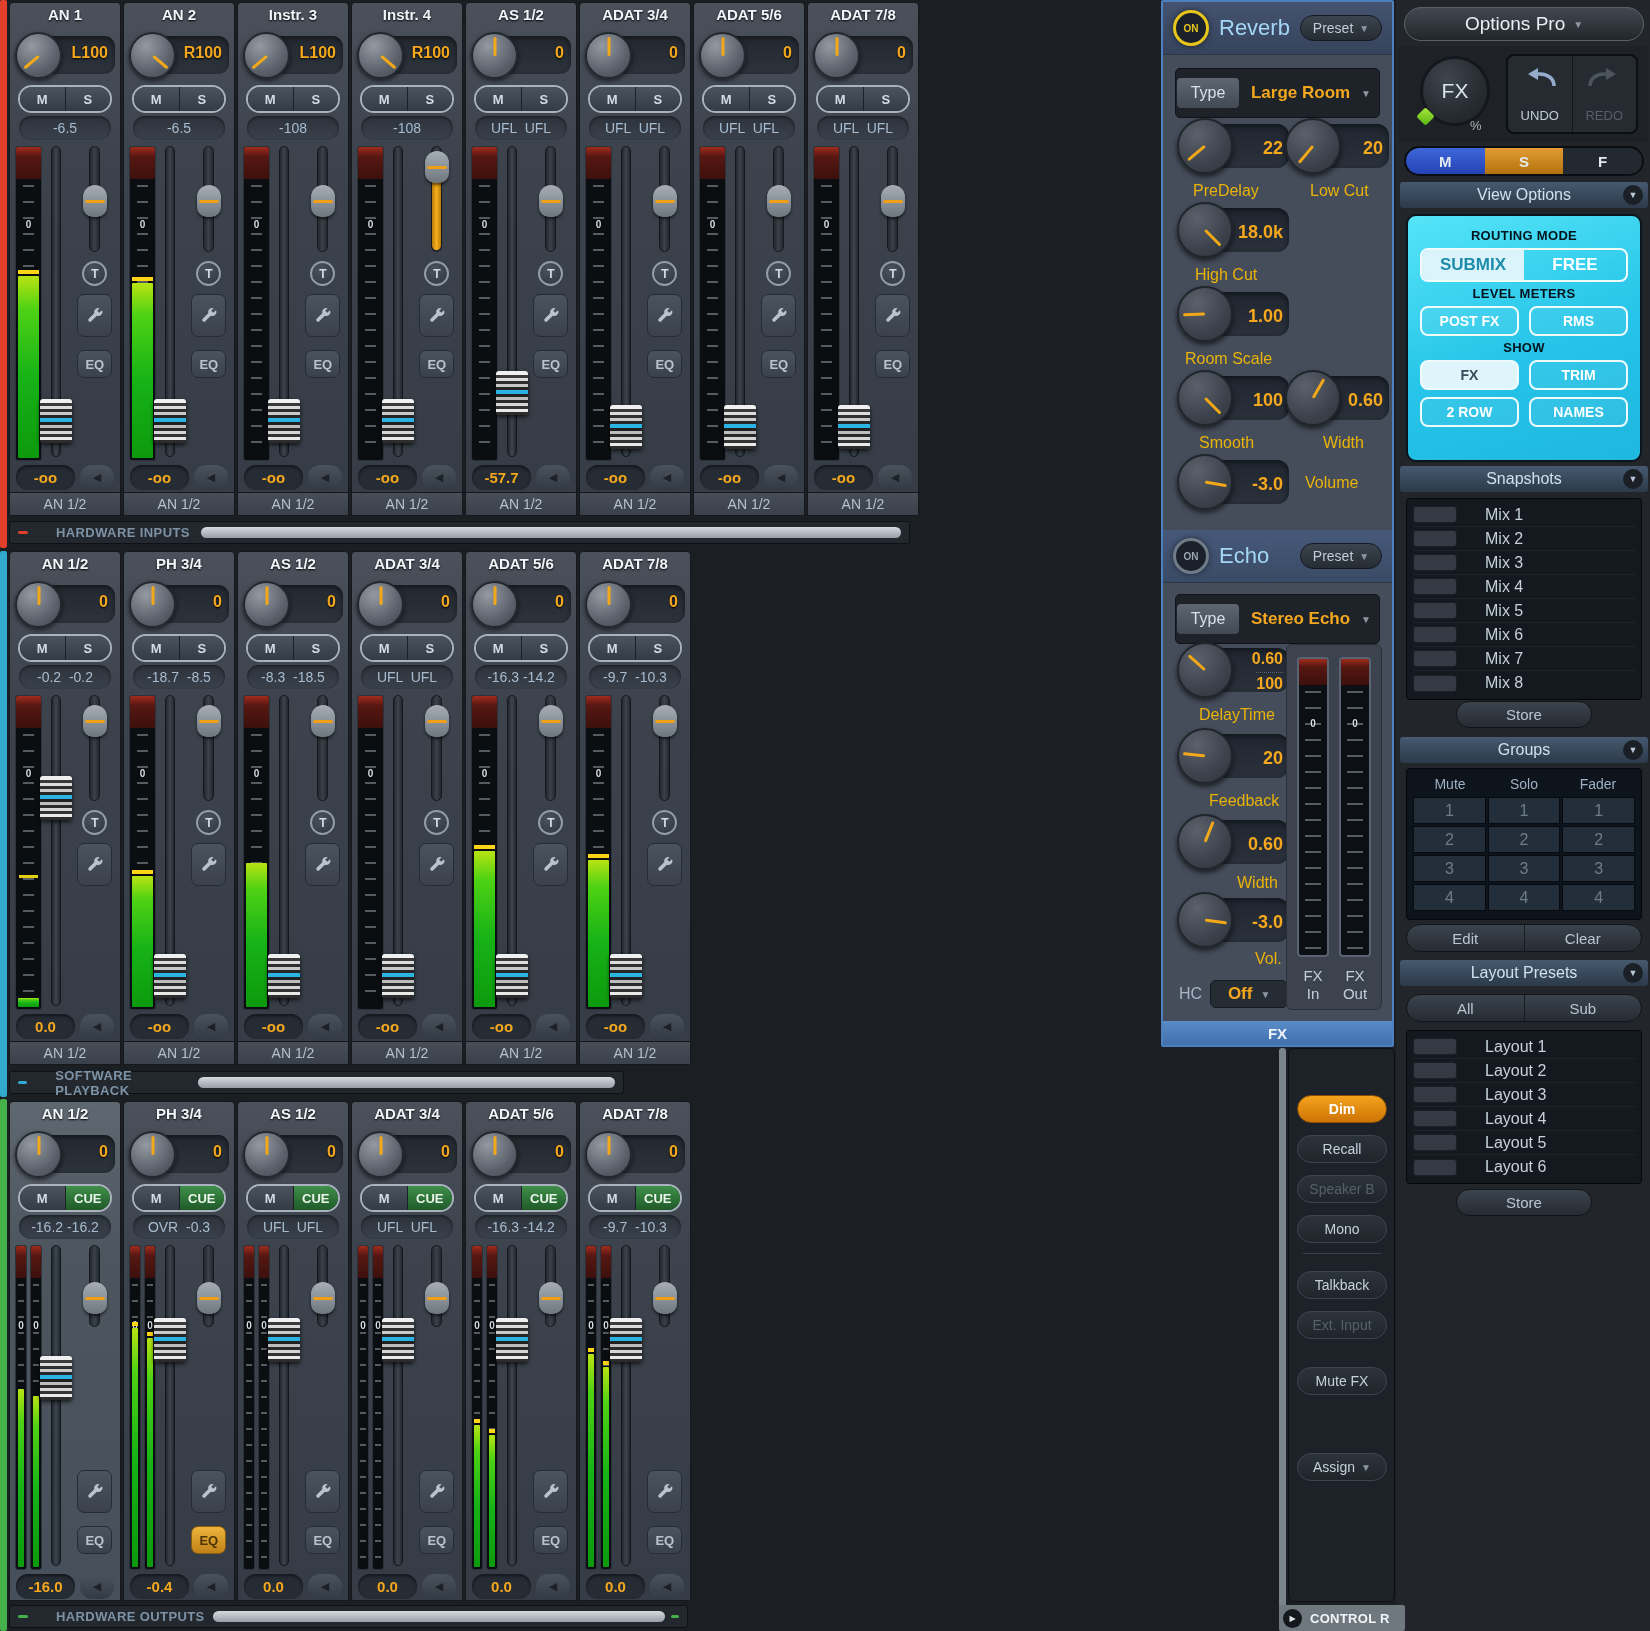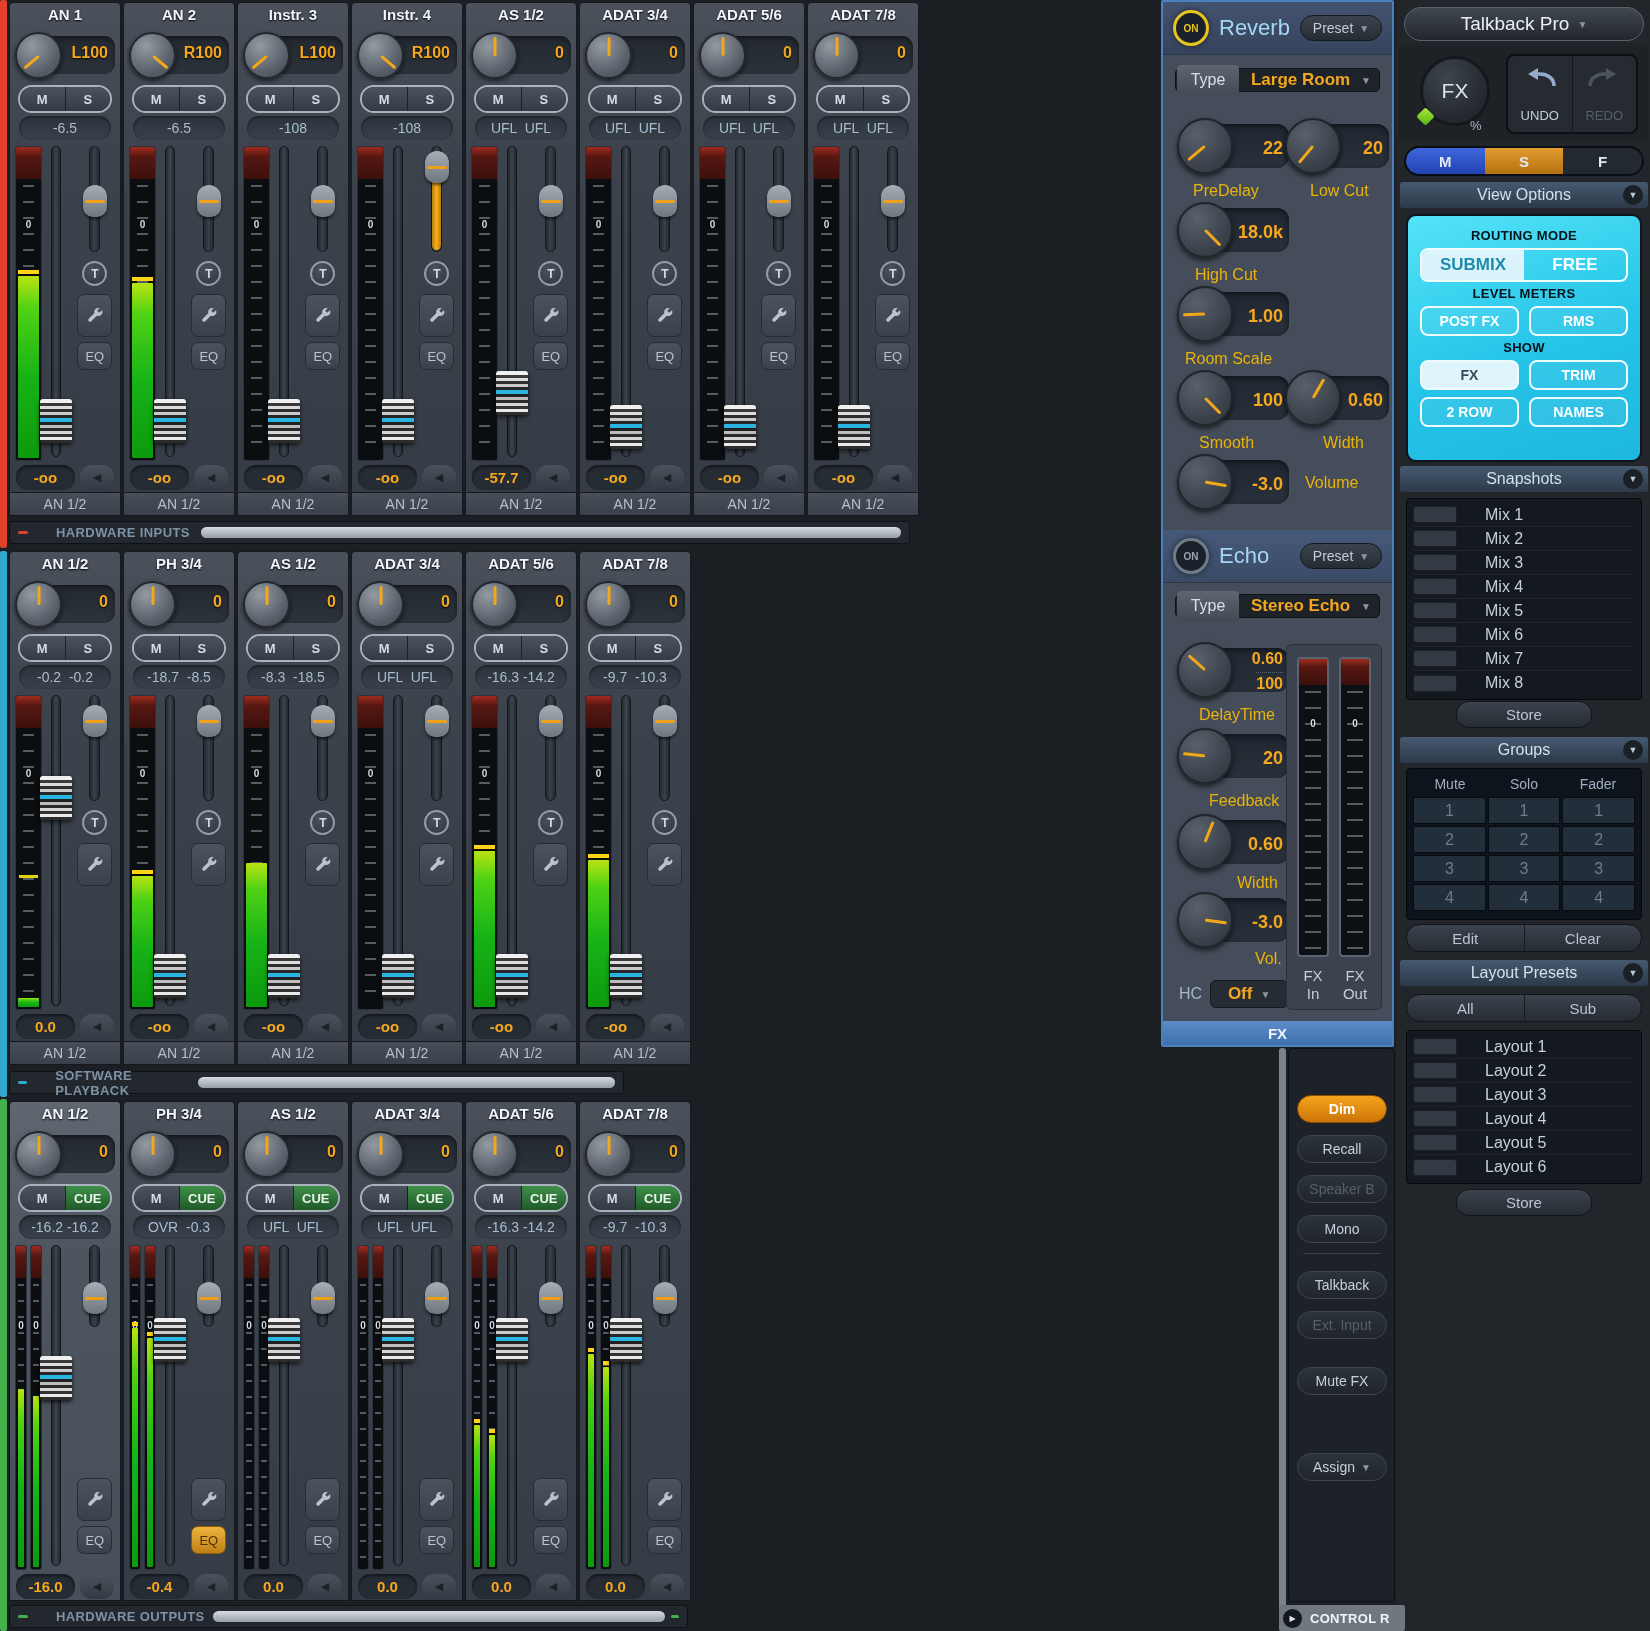--- a/index.html
+++ b/index.html
@@ -59,22 +59,22 @@
   .strack.short{height:82px;}
   .sdome{position:absolute;left:50%;transform:translateX(-50%);width:24px;height:32px;border-radius:12px 12px 10px 10px;
          background:linear-gradient(180deg,#a6adb5,#6e767e);box-shadow:0 2px 3px rgba(0,0,0,.6);}
   .sdome::after{content:"";position:absolute;left:2px;right:2px;top:46%;height:3px;background:#f0a018;border-radius:2px;}
   .sfill{position:absolute;left:0;right:0;bottom:1px;border-radius:5px;background:linear-gradient(90deg,#b97c0a,#f5ae1c 50%,#b97c0a);}
   .tbtn{width:25px;height:25px;margin-top:9px;border-radius:50%;border:2px solid #939da7;
         background:radial-gradient(circle at 40% 32%,#4a525c,#31373f);
         color:#d2dce6;font-size:12px;font-weight:bold;display:flex;align-items:center;justify-content:center;}
   .wbtn{width:35px;height:43px;margin-top:8px;border-radius:7px;border:1px solid #262c33;
         background:linear-gradient(180deg,#4b535d,#3a414b);display:flex;align-items:center;justify-content:center;}
-  .eqbtn{width:35px;height:28px;margin-top:5px;border-radius:7px;border:1px solid #262c33;
-         background:linear-gradient(180deg,#4b535d,#3a414b);color:#b9c4ce;font-size:13px;font-weight:normal;
+  .eqbtn{width:35px;height:28px;margin-top:13px;border-radius:7px;border:1px solid #262c33;
+         background:linear-gradient(180deg,#4b535d,#3a414b);color:#b9c4ce;font-size:13px;font-weight:bold;
          display:flex;align-items:center;justify-content:center;}
   .eqbtn.act{background:linear-gradient(180deg,#eeb43c,#bf8116);color:#4c3407;border-color:#8a5c10;}
   .spacer1{flex:1;}
   .mb18{margin-bottom:16px;}
   .valrow{height:28px;display:flex;align-items:center;padding:0 6px;gap:5px;}
   .vpill{flex:1;height:25px;border-radius:12px;background:#262c34;box-shadow:inset 0 2px 3px #14171b;
          color:#f5a81e;font-size:15px;font-weight:bold;text-align:center;line-height:25px;}
   .abtn{width:34px;height:25px;border-radius:12px;background:linear-gradient(180deg,#4a525c,#333a43);
         color:#1c2127;font-size:11px;display:flex;align-items:center;justify-content:center;}
   .outlbl{height:23px;margin-top:1px;background:linear-gradient(180deg,#474e58,#3a414b);border-top:1px solid #14181d;
@@ -92,21 +92,21 @@
          display:flex;align-items:center;padding:0 10px;gap:10px;border-bottom:1px solid #2c3848;}
   .onbtn{width:36px;height:36px;border-radius:50%;background:#1b212a;border:3px solid #e7c51c;
          display:flex;align-items:center;justify-content:center;color:#e7c51c;font-size:10px;font-weight:bold;
          box-shadow:0 0 6px rgba(0,0,0,.5);}
   .onbtn.off{border-color:#707b88;color:#9aa5b2;}
   .fxtitle{color:#a4d7f5;font-size:22px;flex:1;}
   .presetbtn{width:82px;height:26px;border-radius:13px;border:1px solid #141920;
              background:linear-gradient(180deg,#3c444e,#262c33);color:#c2cdd8;font-size:14px;
              display:flex;align-items:center;justify-content:center;gap:6px;}
   .chv{font-size:10px;color:#8d97a3;}
-  .typerow{position:absolute;left:12px;right:12px;height:24px;background:#1e2329;border:1px solid #10141a;border-radius:5px;
+  .typerow{position:absolute;left:12px;right:12px;height:50px;background:#1e2329;border:1px solid #10141a;border-radius:5px;
            display:flex;align-items:center;}
   .typechip{width:62px;height:30px;margin:1px;border-radius:4px;background:linear-gradient(180deg,#5d6671,#424a54);
             color:#d7e0ea;font-size:16px;display:flex;align-items:center;justify-content:center;}
   .typeval{flex:1;text-align:center;color:#f3a71e;font-size:17px;font-weight:bold;}
   .typerow .chv{margin-right:8px;}
   .kmodule{position:absolute;width:108px;height:56px;}
   .kmodule .kpill{position:absolute;left:20px;top:6px;right:-4px;height:44px;border-radius:12px;
         background:linear-gradient(180deg,#20262f,#2a313b);box-shadow:inset 0 2px 5px #10141a;}
   .kmodule .kv{position:absolute;right:6px;top:14px;color:#f5a81e;font-size:18px;font-weight:bold;}
   .kmodule.dual .kv{top:2px;font-size:16px;}
@@ -1363,21 +1363,21 @@
       </div>
       <div class="fxmlabel" style="margin-top:10px;"><span>FX</span><br><span>Out</span></div>
     </div>
   </div>
   <div class="fxfooter">FX</div>
 </div>
 
 <div class="abs rbg"></div>
 
 <div class="abs devicebtn">
-  <span>Talkback Pro</span>
+  <span>Options Pro</span>
   <span class="chv">▼</span>
 </div>
 
 <div class="abs fxknobpanel">
   <div class="bigknob">
     <span>FX</span>
     <div class="gdiamond"></div>
   </div>
   <div class="pctlbl">%</div>
   <div class="undoredo">

